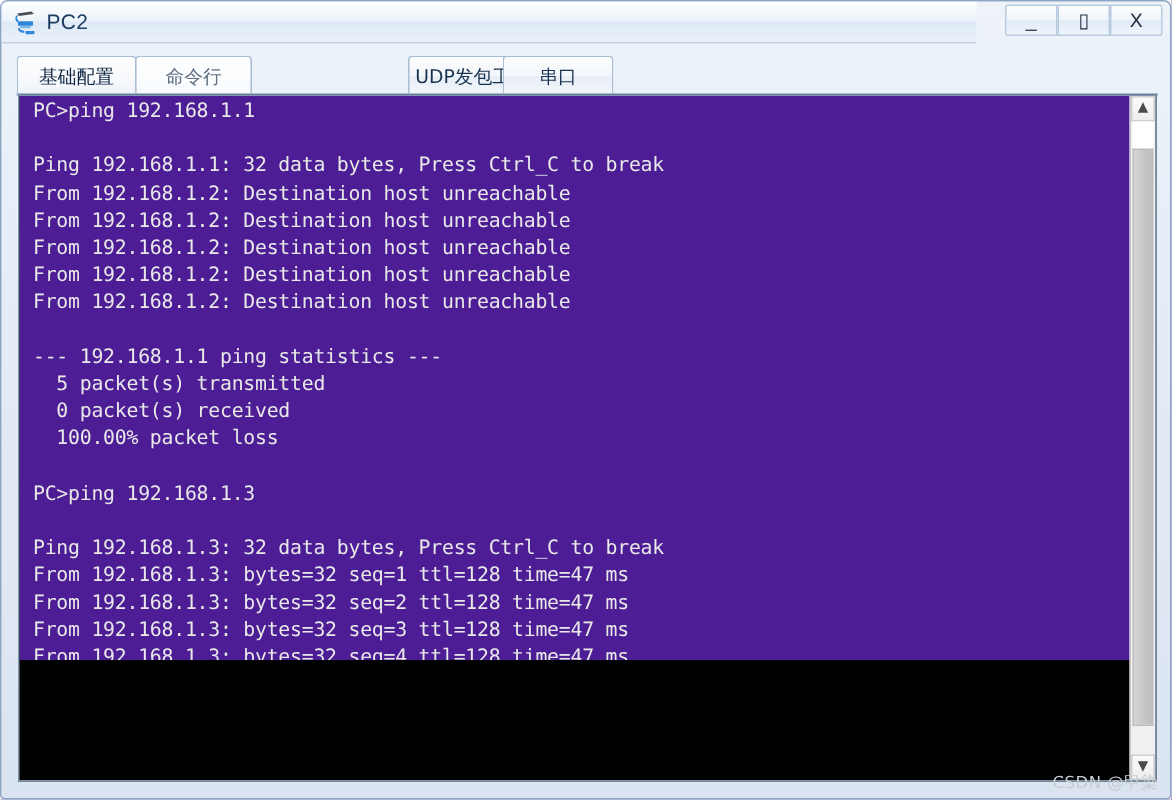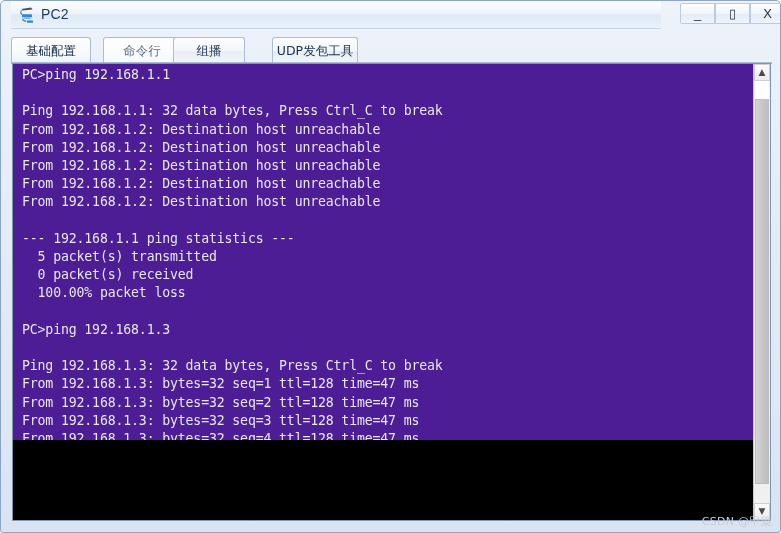--- a/index.html
+++ b/index.html
@@ -23,21 +23,21 @@
     box-sizing: border-box;
     background: linear-gradient(to bottom, #eef3fa 0%, #e4ecf6 40%, #dae4f1 100%);
     border: 1px solid #8ca5c4;
     border-radius: 5px 5px 3px 3px;
     overflow: hidden;
   }
 
   
   #titlebar {
     position: absolute;
-    left: 10px; top: 0;
+    left: 0; top: 0;
     width: 650px;
     height: 28px;
     background: linear-gradient(to bottom, #fdfefe 0%, #eef4fb 45%, #dfeaf6 52%, #e9f1fa 100%);
     border-bottom: 1px solid #c4d4e6;
     box-sizing: border-box;
   }
   #app-icon {
     position: absolute;
     left: 7px; top: 4px;
     width: 20px; height: 20px;
@@ -233,23 +233,23 @@
     <div class="winbtn" id="btn-max">
       <span class="glyph">▯</span>
     </div>
     <div class="winbtn" id="btn-close">
       <span class="glyph">X</span>
     </div>
   </div>
 
   <div id="tabstrip">
       <div class="tab active" style="left: 0px; width: 80px;"><span>基础配置</span></div>
-      <div class="tab selected" style="left: 92px; width: 78px;"><span>命令行</span></div>
-      <div class="tab" style="left: 162px; width: 72px;"><span>组播</span></div>
+      <div class="tab selected" style="left: 79px; width: 78px;"><span>命令行</span></div>
       <div class="tab" style="left: 236px; width: 86px; margin-left: 25px;"><span>UDP发包工具</span></div>
+      <div class="tab" style="left: 324px; width: 74px;"><span>串口</span></div>
     </div>
   <div id="tab-underline"></div>
 
   <div id="terminal-frame">
     <div id="terminal">
       <pre id="term-text">PC&gt;ping 192.168.1.1
 
 Ping 192.168.1.1: 32 data bytes, Press Ctrl_C to break
 From 192.168.1.2: Destination host unreachable
 From 192.168.1.2: Destination host unreachable

